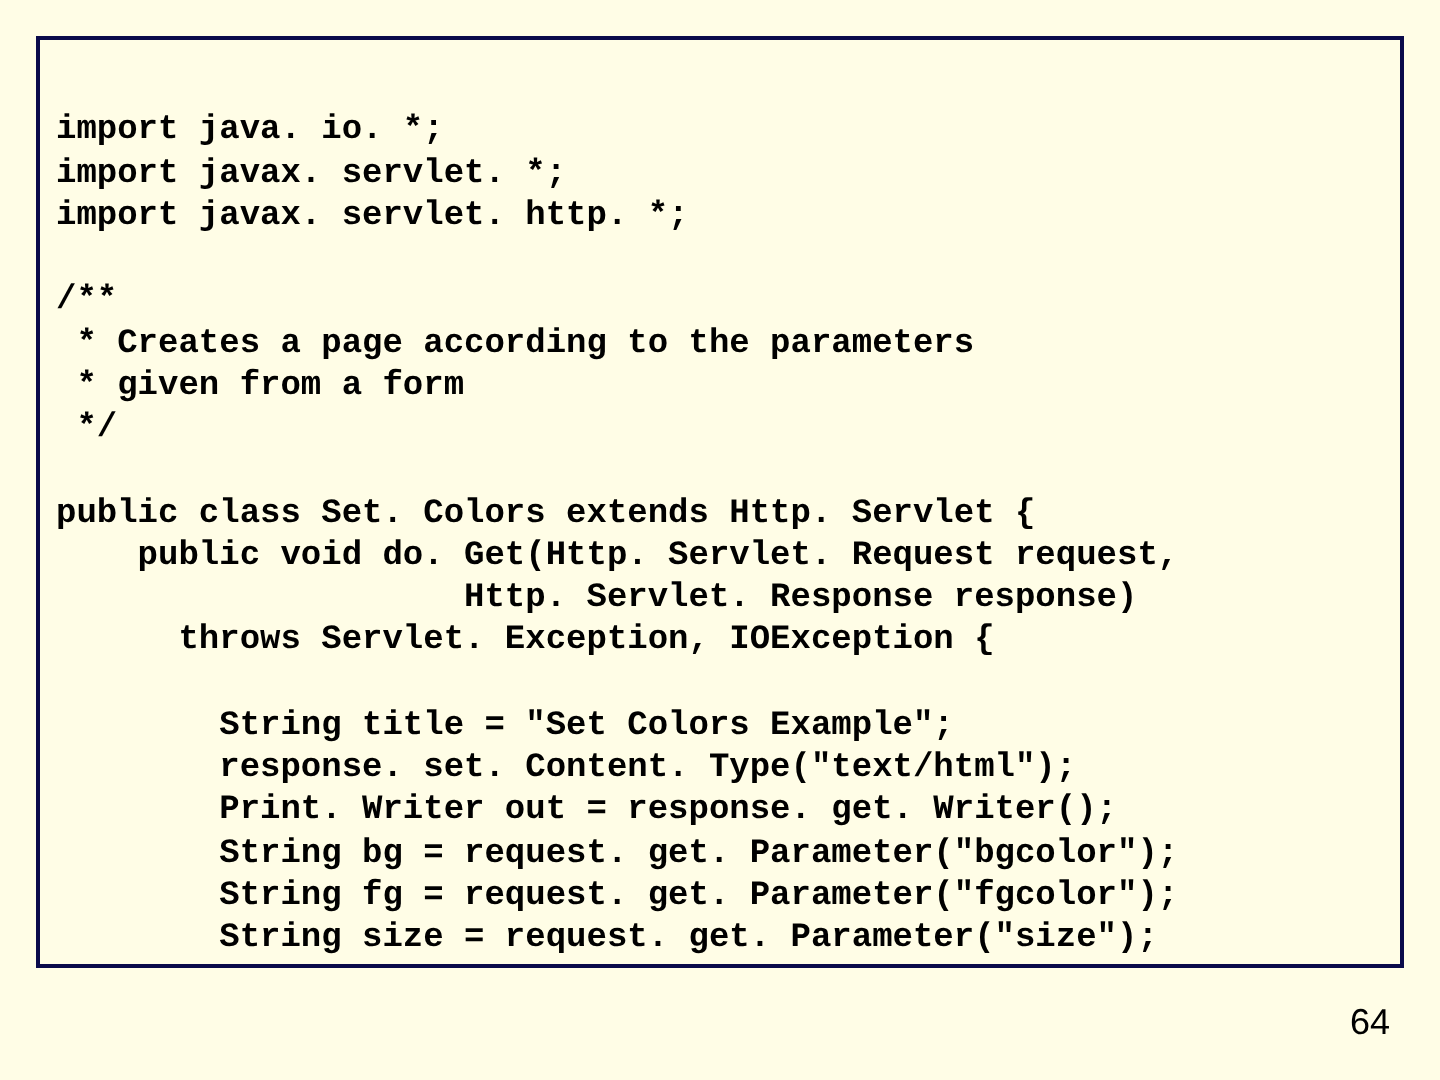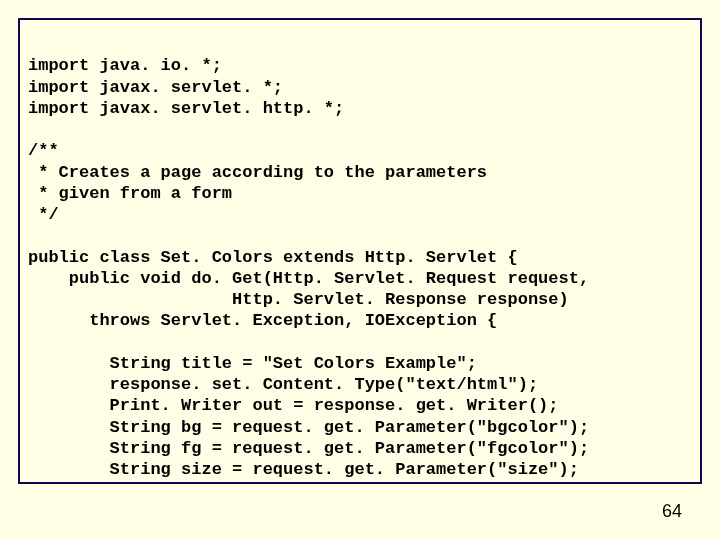--- a/index.html
+++ b/index.html
@@ -28,21 +28,21 @@
     font-family: "Courier New", Courier, monospace;
     font-weight: bold;
     font-size: 17px;
     line-height: 1.25;
     color: #000;
     white-space: pre;
     overflow: hidden;
   }
   .page-num {
     position: absolute;
-    right: 38px;
+    right: 25px;
     bottom: 18px;
     font-family: Arial, Helvetica, sans-serif;
     font-size: 18px;
     color: #000;
   }
 </style>
 </head>
 <body>
 
 <div class="slide">

